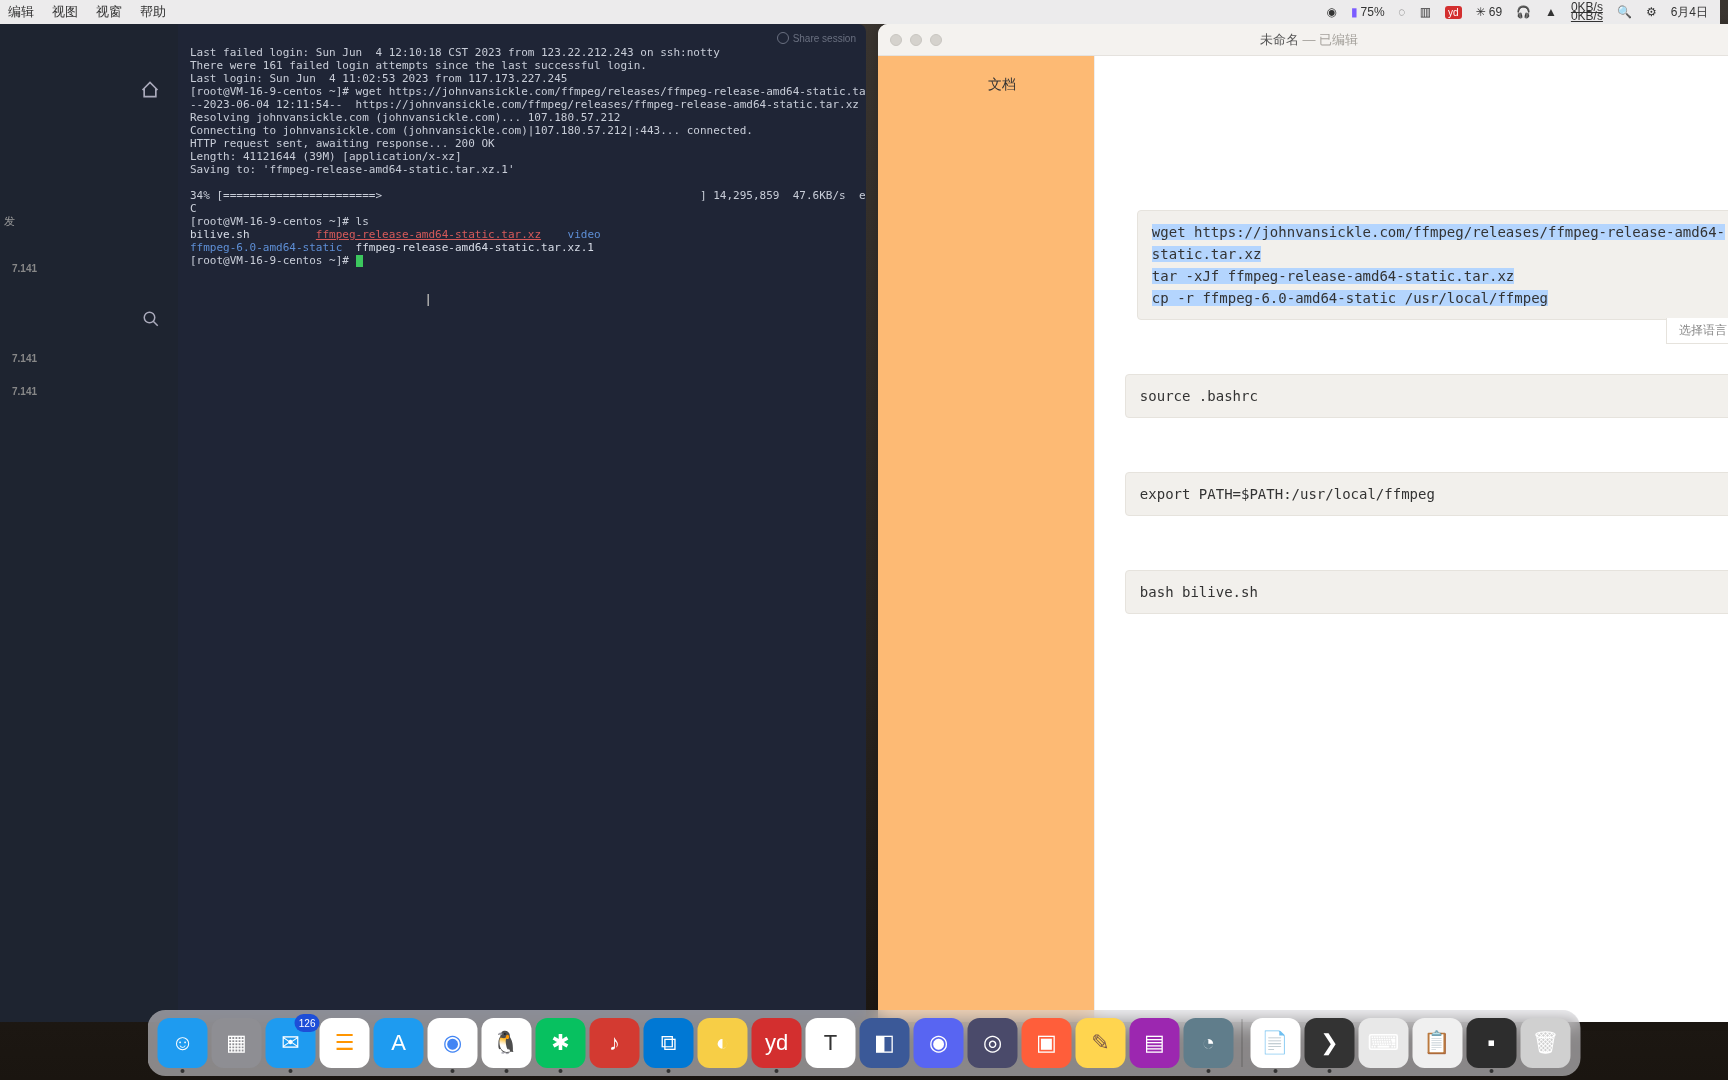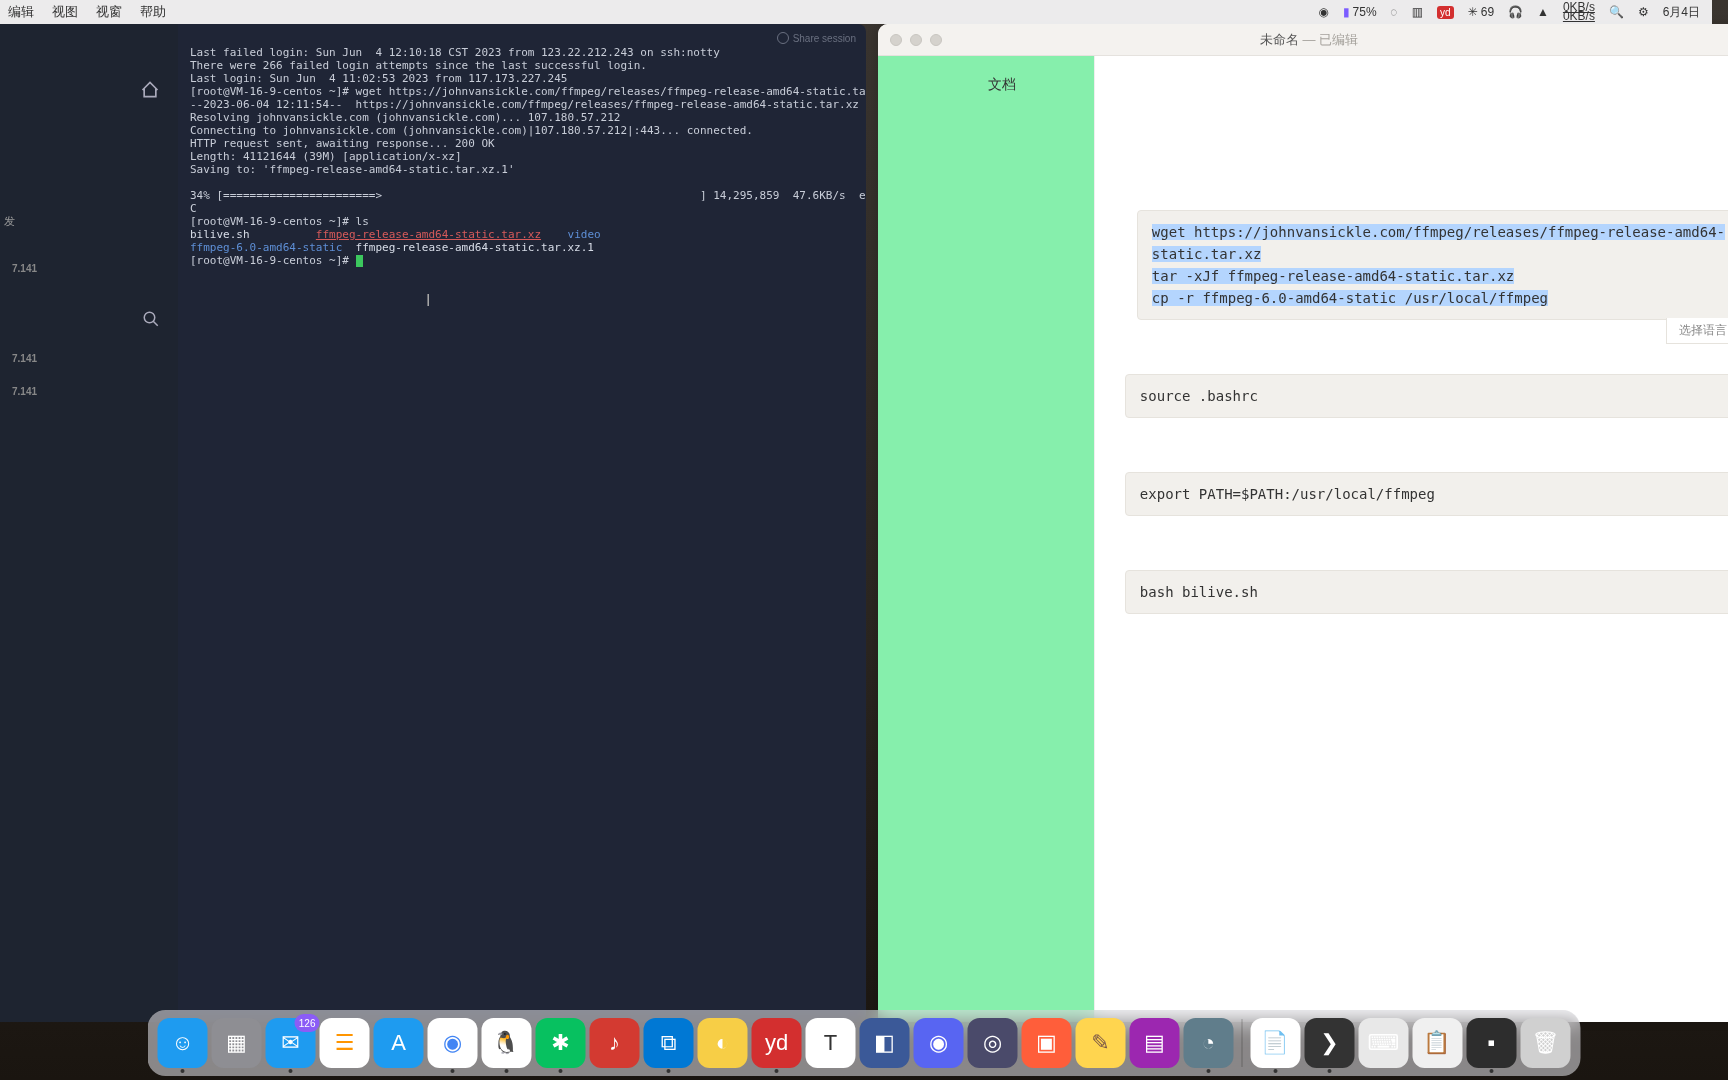--- a/index.html
+++ b/index.html
@@ -8,21 +8,21 @@
   height: 1080px;
   background: linear-gradient(180deg, #3a3530 0%, #2a2520 60%, #1a1510 100%);
   font-family: -apple-system, BlinkMacSystemFont, "Segoe UI", sans-serif;
   overflow: hidden;
   position: relative;
 }
 
 
 .menubar {
   position: absolute;
-  top: 0; left: 0; right: 16px;
+  top: 0; left: 0; right: 8px;
   height: 24px;
   background: rgba(245,245,247,0.95);
   display: flex;
   align-items: center;
   font-size: 13px;
   color: #333;
   z-index: 100;
   justify-content: center;
 }
 .menubar-left { display: flex; gap: 18px; padding-left: 8px; }
@@ -153,21 +153,21 @@
 }
 .doc-title-text { font-size: 13px; color: #555; }
 .doc-title-text .dim { color: #a5a29c; }
 .doc-body-wrap {
   position: absolute;
   top: 32px; left: 0; right: 0; bottom: 0;
   display: flex;
 }
 .doc-left-pad {
   width: 270px;
-  background: #86efac;
+  background: #fdba74;
   border-right: 1px solid #eee;
   padding-top: 20px;
 }
 .doc-left-pad .tab-label { padding-left: 110px; color:#333; font-size:14px; }
 .doc-body {
   flex: 1;
   padding: 154px 0 0 30px;
   font-family: Menlo, Monaco, Consolas, monospace;
   font-size: 14px;
   color: #333;
@@ -236,21 +236,21 @@
   bottom: -5px; left: 50%;
   transform: translateX(-50%);
   width: 4px; height: 4px;
   background: #333;
   border-radius: 50%;
 }
 .badge {
   position: absolute;
   top: -4px; right: -4px;
   min-width: 18px; height: 18px;
-  background: #8b5cf6;
+  background: #1d4ed8;
   border-radius: 9px;
   font-size: 10px;
   display: flex;
   align-items: center;
   justify-content: center;
   padding: 0 4px;
 }
 </style>
 </head>
 <body>
@@ -303,21 +303,21 @@
   <div class="item i2">7.141</div>
   <div class="item i3">7.141</div>
 </div>
 
 <div class="terminal">
   <div class="share-session">
     <span class="dot"></span>
     <span>Share session</span>
   </div>
   <div class="term-content"><span>Last failed login: Sun Jun  4 12:10:18 CST 2023 from 123.22.212.243 on ssh:notty</span>
-<span>There were 266 failed login attempts since the last successful login.</span>
+<span>There were 161 failed login attempts since the last successful login.</span>
 <span>Last login: Sun Jun  4 11:02:53 2023 from 117.173.227.245</span>
 <span>[root@VM-16-9-centos ~]# </span><span>wget https://johnvansickle.com/ffmpeg/releases/ffmpeg-release-amd64-static.tar.xz</span>
 <span>--2023-06-04 12:11:54--  https://johnvansickle.com/ffmpeg/releases/ffmpeg-release-amd64-static.tar.xz</span>
 <span>Resolving johnvansickle.com (johnvansickle.com)... 107.180.57.212</span>
 <span>Connecting to johnvansickle.com (johnvansickle.com)|107.180.57.212|:443... connected.</span>
 <span>HTTP request sent, awaiting response... 200 OK</span>
 <span>Length: 41121644 (39M) [application/x-xz]</span>
 <span>Saving to: 'ffmpeg-release-amd64-static.tar.xz.1'</span>
 
 <span>34% [=======================&gt;                                                ] 14,295,859  47.6KB/s  eta 2m 52s ^</span>

